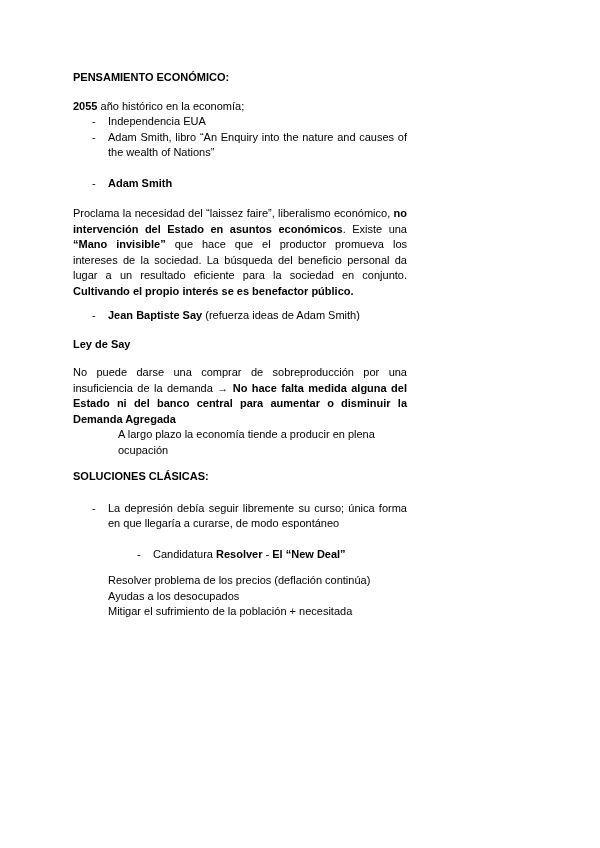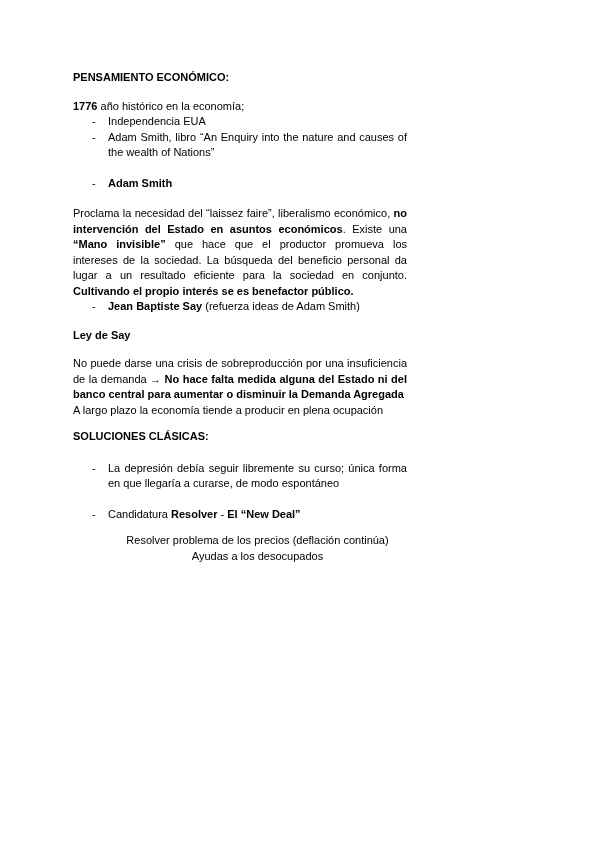--- a/index.html
+++ b/index.html
@@ -18,35 +18,35 @@
   .t {
     font-size: 11px;
     line-height: 15.5px;
   }
   .h { font-weight: bold; }
   .b { font-weight: bold; }
   .just { text-align: justify; }
   .bullet { display: flex; }
   .marker { flex: 0 0 35px; padding-left: 19px; }
   .btext { flex: 1 1 auto; min-width: 0; }
-  .indent { padding-left: 35px; text-align: center; }
-  .mb9  { }
-  .mb11 { margin-bottom: 11px; }
+  .indent { padding-left: 35px; }
+  .mb9  { margin-bottom: 9px; }
+  .mb11 { margin-bottom: 11px; margin-left: 45px; }
   .mb13 { margin-bottom: 13px; }
   .mb15 { margin-bottom: 15px; }
   .mb16 { margin-bottom: 16px; }
 </style>
 </head>
 <body>
 
 <div class="page">
 
   <p class="t h mb13">PENSAMIENTO ECONÓMICO:</p>
 
-  <p class="t"><span class="b">1776</span><span> año histórico en la economía;</span></p>
+  <p class="t"><span class="b">2055</span><span> año histórico en la economía;</span></p>
 
   <div class="t bullet">
     <span class="marker">-</span>
     <span class="btext">Independencia EUA</span>
   </div>
 
   <div class="t bullet mb15">
     <span class="marker">-</span>
     <span class="btext just">Adam Smith, libro “An Enquiry into the nature and causes of the wealth of Nations”</span>
   </div>
@@ -60,32 +60,33 @@
   <p class="t just mb9"><span>Proclama la necesidad del “laissez faire”, liberalismo económico, </span><span class="b">no intervención del Estado en asuntos económicos</span><span>. Existe una </span><span class="b">“Mano invisible”</span><span> que hace que el productor promueva los intereses de la sociedad. La búsqueda del beneficio personal da lugar a un resultado eficiente para la sociedad en conjunto. </span><span class="b">Cultivando el propio interés se es benefactor público.</span></p>
 
   <div class="t bullet mb13">
     <span class="marker">-</span>
     <span class="btext"><span class="b">Jean Baptiste Say</span><span> (refuerza ideas de Adam Smith)</span></span>
   </div>
 
   <p class="t h mb13">Ley de Say</p>
 
 
-  <p class="t just"><span>No puede darse una crisis de sobreproducción por una insuficiencia de la demanda → </span><span class="b">No hace falta medida alguna del Estado ni del banco central para aumentar o disminuir la Demanda Agregada</span></p>
+  <p class="t just"><span>No puede darse una comprar de sobreproducción por una insuficiencia de la demanda → </span><span class="b">No hace falta medida alguna del Estado ni del banco central para aumentar o disminuir la Demanda Agregada</span></p>
 
   <p class="t mb11">A largo plazo la economía tiende a producir en plena ocupación</p>
 
   <p class="t h mb16">SOLUCIONES CLÁSICAS:</p>
 
   <div class="t bullet mb15">
     <span class="marker">-</span>
     <span class="btext just">La depresión debía seguir libremente su curso; única forma en que llegaría a curarse, de modo espontáneo</span>
   </div>
 
   <div class="t bullet mb11">
     <span class="marker">-</span>
     <span class="btext"><span>Candidatura </span><span class="b">Resolver</span><span> - </span><span class="b">El “New Deal”</span></span>
   </div>
 
   <p class="t indent">Resolver problema de los precios (deflación continúa)</p>
   <p class="t indent">Ayudas a los desocupados</p>
+  <p class="t indent">Mitigar el sufrimiento de la población + necesitada</p>
 
 </div>
 
 </body></html>

